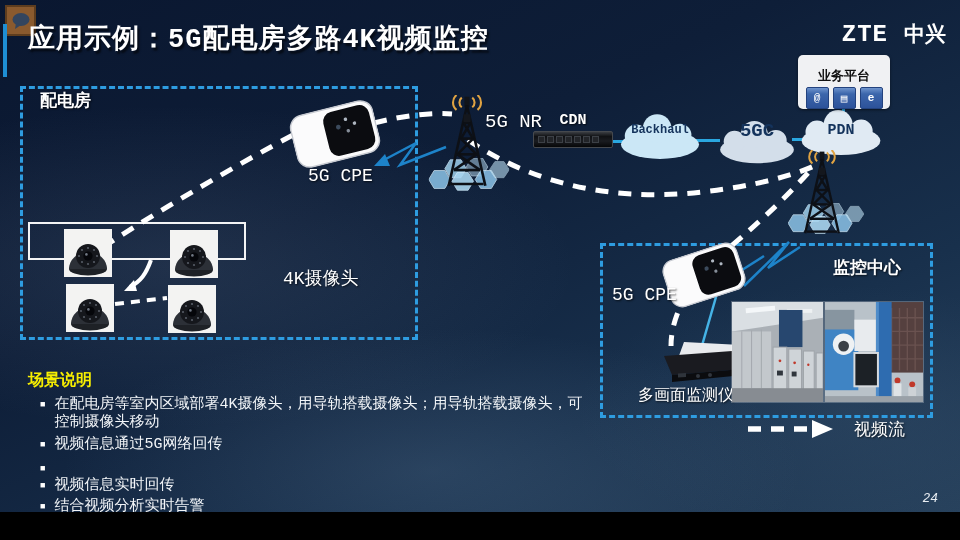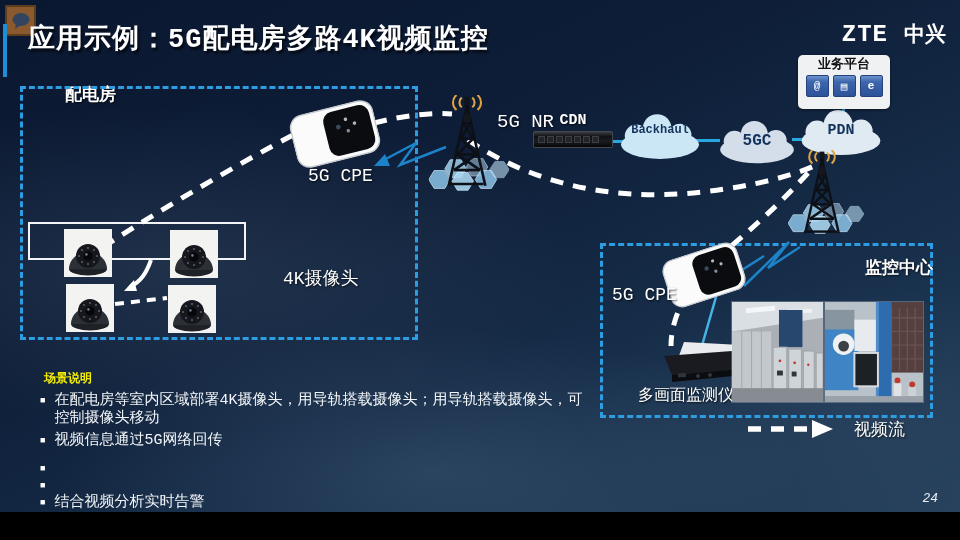--- a/index.html
+++ b/index.html
@@ -40,35 +40,35 @@
   .camera{width:48px;height:48px;z-index:3;}
   .cloud-svg{z-index:3;}
   .cloud-text{z-index:4;color:#14335c;font-weight:700;text-align:center;text-shadow:none;}
   .cdn-label{left:533px;top:112px;width:80px;text-align:center;font-size:15px;font-weight:700;
     border-bottom:2px solid #fff;padding-bottom:5px;z-index:3;text-shadow:1px 1px 2px rgba(0,0,0,.7);}
   .cdn-server{left:533px;top:131px;width:80px;height:17px;z-index:3;
     background:linear-gradient(180deg,#3a3d42 0%,#101114 30%,#1a1c20 60%,#060708 100%);
     border:1px solid #46494e;border-radius:2px;display:flex;align-items:center;gap:2px;padding:0 4px;}
   .cdn-server i{display:block;width:7px;height:7px;background:#222428;border:1px solid #3c4046;}
   .platform{left:798px;top:55px;width:92px;height:54px;background:#f0f1f3;border-radius:5px;
-    z-index:3;display:flex;flex-direction:column;align-items:center;padding-top:3px;
+    z-index:3;display:flex;flex-direction:column;align-items:center;padding-top:15px;
     box-shadow:0 1px 3px rgba(0,0,0,.5);}
   .platform-label{color:#111;font-size:13px;font-weight:700;line-height:1.1;}
   .cubes{display:flex;gap:4px;margin-top:3px;}
   .cube{width:23px;height:22px;background:linear-gradient(180deg,#6f94cc 0%,#3c66ab 30%,#2d529a 100%);
     border:1px solid #23427e;border-radius:2px;color:#fff;font-weight:700;font-size:11px;
     display:flex;align-items:center;justify-content:center;}
   .link{background:#2aa7e0;z-index:2;}
 
   
   .photo{z-index:3;border:1px solid rgba(255,255,255,.25);}
 
   
   .section{z-index:5;}
-  .sec-heading{font-size:12px;font-weight:700;color:#f7ef00;margin:0 0 5px 16px;}
+  .sec-heading{font-size:16px;font-weight:700;color:#f7ef00;margin:0 0 5px 0;}
   .bullet{display:flex;gap:9px;margin:0 0 3px 12px;font-size:15px;line-height:1.22;color:#f2f5f8;}
   .bullet .sq{font-size:9px;line-height:1;padding-top:5px;color:#fff;}
 </style>
 </head>
 <body>
 
 <svg width="0" height="0" style="position:absolute">
   <defs>
     <symbol id="sym-tower" viewBox="0 0 80 110">
       <g stroke="#e0a342" stroke-width="2.4" fill="none">
@@ -148,23 +148,23 @@
       <polygon points="5,11 4,17 10,13" fill="#33455e"></polygon>
     </svg>
   </div>
   <div class="abs title-accent"></div>
   <div class="abs page-title">应用示例：5G配电房多路4K视频监控</div>
   <div class="abs zte-logo">
     <span class="en">ZTE</span><span class="cn">中兴</span>
   </div>
 
   <div class="abs room room-left"></div>
-  <div class="abs room-label" style="left:40px;top:83px;margin-left:25px;">配电房</div>
+  <div class="abs room-label" style="left:40px;top:89px;">配电房</div>
   <div class="abs room room-right"></div>
-  <div class="abs room-label" style="left:833px;top:256px;margin-left:32px;">监控中心</div>
+  <div class="abs room-label" style="left:833px;top:256px;">监控中心</div>
 
   <svg class="abs overlay" width="960" height="540" viewBox="0 0 960 540">
     <g stroke="#ffffff" stroke-width="5" fill="none" stroke-dasharray="13 10">
       <path d="M103,247 C165,207 240,163 293,135"></path>
       <path d="M374,123 C402,116 430,112 452,114"></path>
       <path d="M468,140 C545,192 630,200 702,192 C756,186 794,175 814,166"></path>
       <path d="M808,173 C778,206 750,230 722,254"></path>
       <path d="M687,292 C677,312 671,328 671,346"></path>
     </g>
     <path d="M115,304 L167,298" stroke="#fff" stroke-width="4" stroke-dasharray="9 7" fill="none"></path>
@@ -187,41 +187,41 @@
   <div class="abs link" style="left:694px;top:139px;width:26px;height:3px;"></div>
   <div class="abs link" style="left:792px;top:138px;width:14px;height:3px;"></div>
   <div class="abs link" style="left:842px;top:108px;width:3px;height:13px;"></div>
 
   <svg class="abs" style="left:427px;top:158px;width:84px;height:34px;z-index:3;" viewBox="0 0 90 38">
       <use href="#sym-hexpad"></use>
     </svg>
   <svg class="abs" style="left:432px;top:95px;width:70px;height:96px;z-index:3;" viewBox="0 0 80 110">
       <use href="#sym-tower"></use>
     </svg>
-  <div class="abs node-label" style="left:497px;top:111px;font-size:19px;">5G NR</div>
+  <div class="abs node-label" style="left:485px;top:111px;font-size:19px;">5G NR</div>
 
   <div class="abs cdn-label">CDN</div>
   <div class="abs cdn-server">
       <i></i>
       <i></i>
       <i></i>
       <i></i>
       <i></i>
       <i></i>
       <i></i>
     </div>
 
   <svg class="abs cloud-svg" style="left:620px;top:113px;width:80px;height:48px;fill:#cbe7f6;" viewBox="0 0 84 50">
       <use href="#sym-cloud"></use>
     </svg>
   <div class="abs cloud-text" style="left:630px;top:124px;width:60px;font-size:12px;line-height:1.1;word-break:break-all;text-align:center;">Backhaul</div>
   <svg class="abs cloud-svg" style="left:716px;top:120px;width:82px;height:45px;fill:#d3deea;" viewBox="0 0 84 50">
       <use href="#sym-cloud"></use>
     </svg>
-  <div class="abs cloud-text" style="left:731px;top:132px;width:52px;font-size:16px;">5GC</div>
+  <div class="abs cloud-text" style="left:731px;top:120px;width:52px;font-size:19px;">5GC</div>
   <svg class="abs cloud-svg" style="left:800px;top:109px;width:82px;height:48px;fill:#e0eaf3;" viewBox="0 0 84 50">
       <use href="#sym-cloud"></use>
     </svg>
   <div class="abs cloud-text" style="left:815px;top:122px;width:52px;font-size:15px;">PDN</div>
 
   <div class="abs platform">
     <div class="platform-label">业务平台</div>
     <div class="cubes">
       <div class="cube">@</div>
       <div class="cube">▤</div>
@@ -326,20 +326,21 @@
       <span class="sq">■</span>
       <span>视频信息通过5G网络回传</span>
     </div>
   </div>
   <div class="abs section" style="left:28px;top:460px;width:420px;">
     <div class="bullet">
       <span class="sq">■</span>
     </div>
     <div class="bullet">
       <span class="sq">■</span>
+      <span>视频信息实时回传</span>
     </div>
     <div class="bullet">
       <span class="sq">■</span>
       <span>结合视频分析实时告警</span>
     </div>
   </div>
 
   <div class="abs page-number">24</div>
 </div>
 

